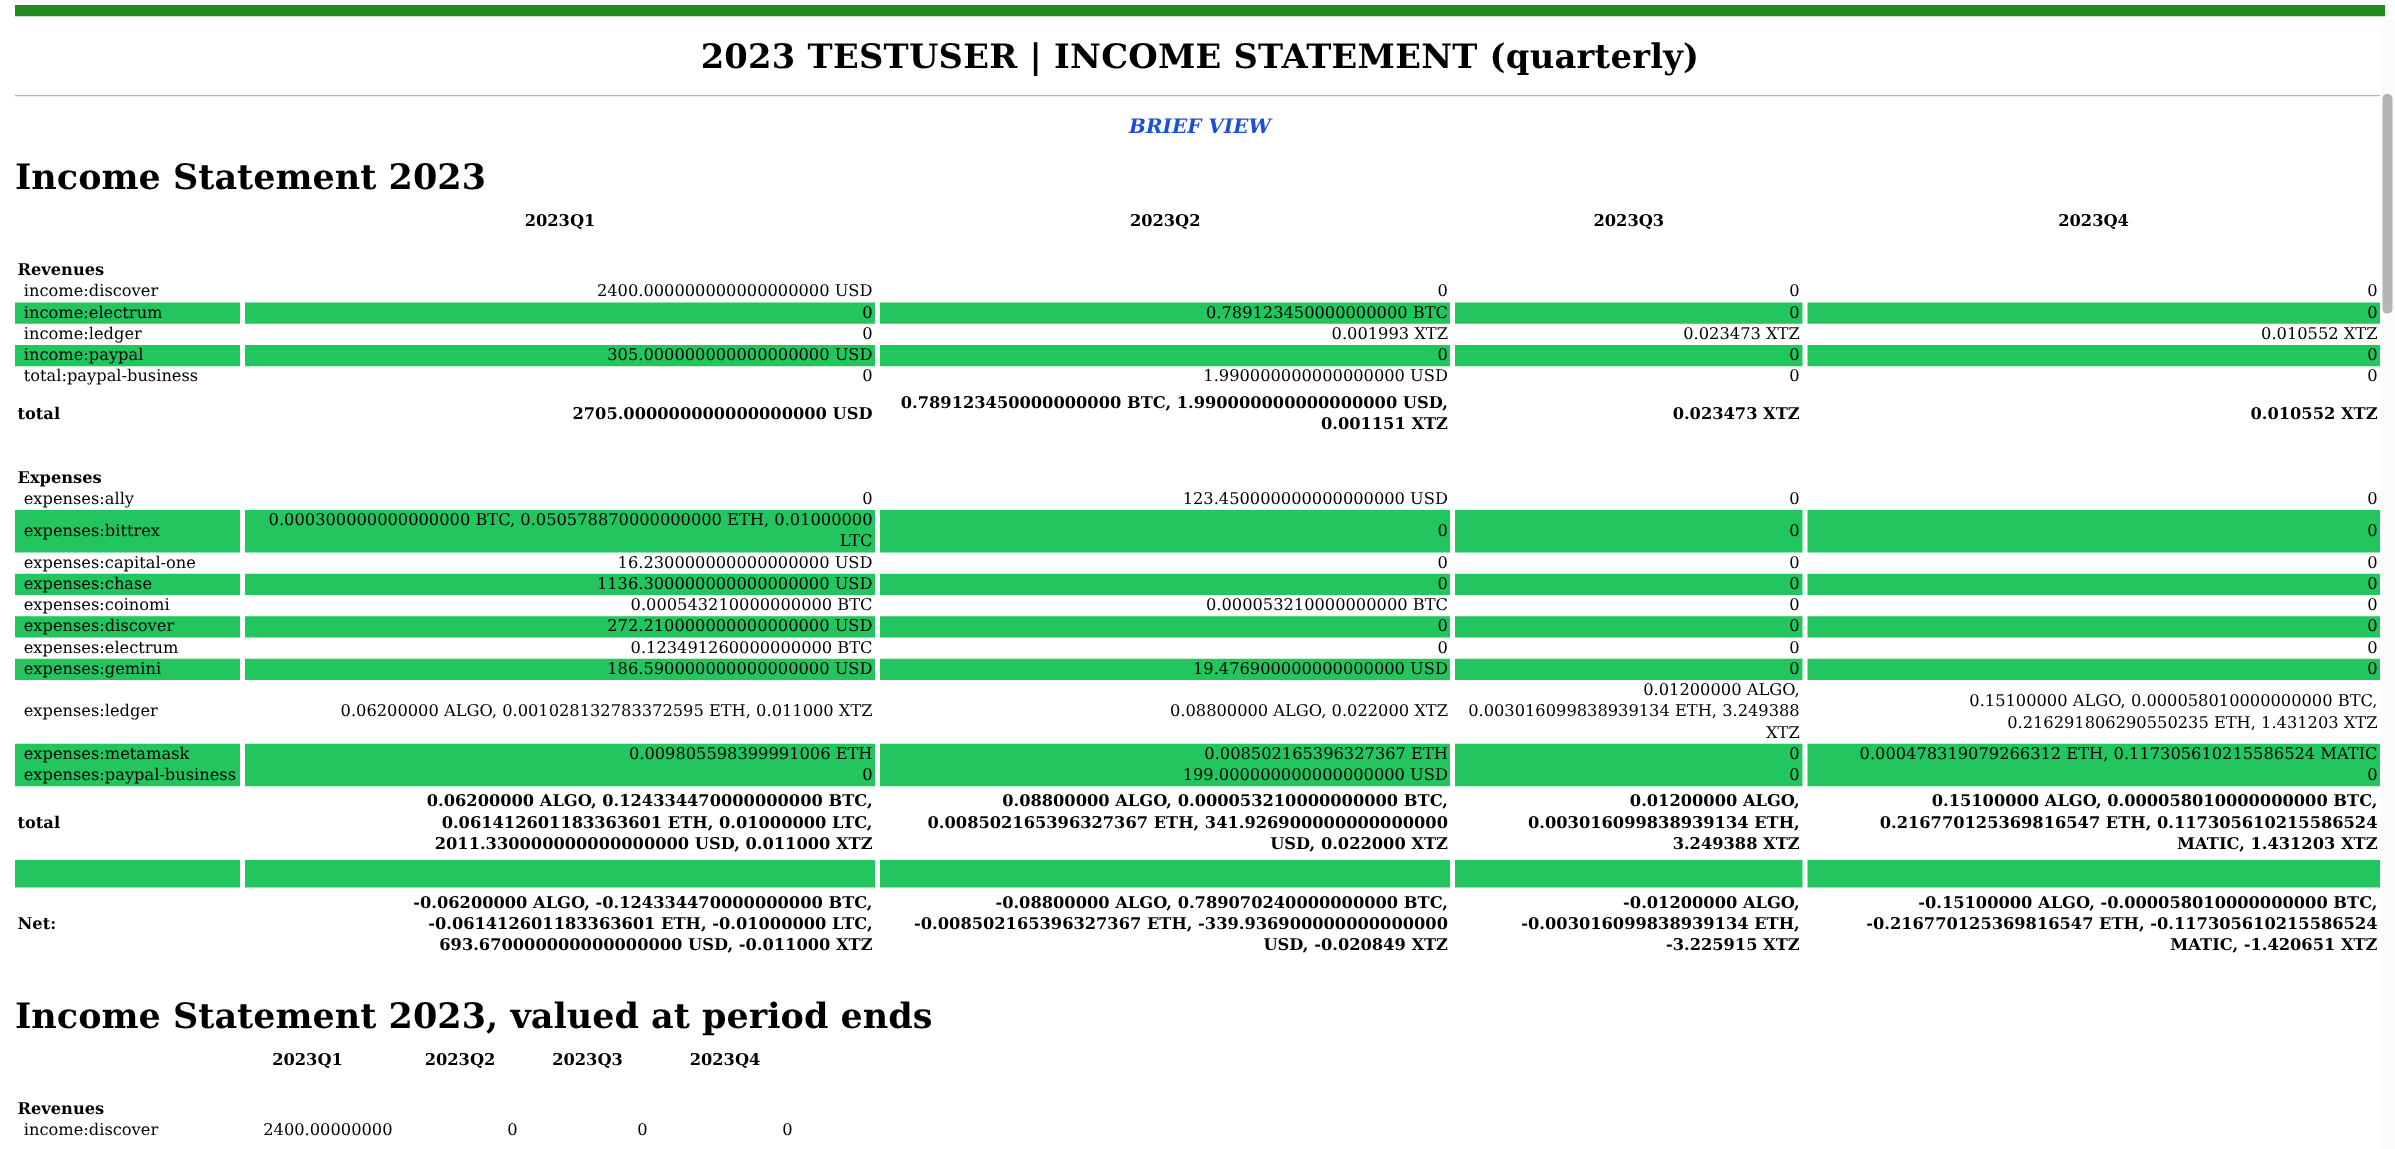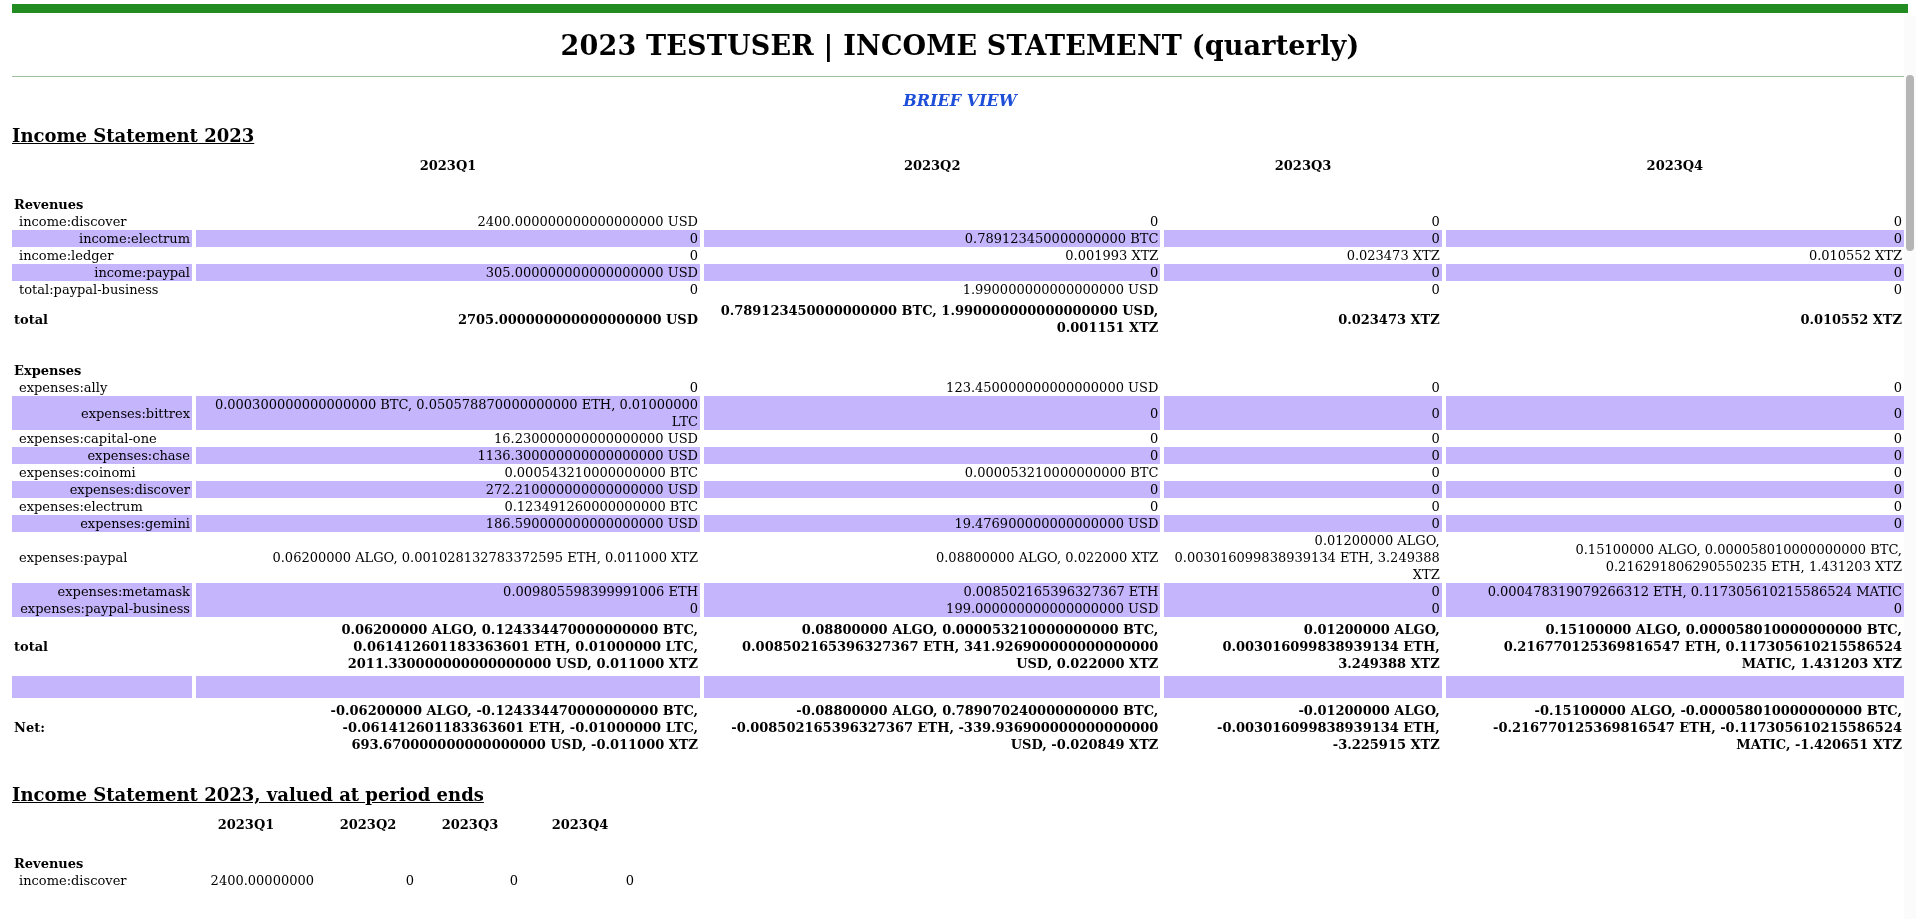--- a/index.html
+++ b/index.html
@@ -12,37 +12,37 @@
   .top-bar{height:9px;background:#228B22;}
   h1.title{
     text-align:center;font-size:27px;font-weight:bold;
     margin:17px 0 15px 0;letter-spacing:.2px;
   }
   .rule{border:0;border-top:1px solid #9fc39f;margin:0;}
   .brief{
     text-align:center;color:#1d4ed8;font-weight:bold;font-style:italic;
     font-size:16px;margin:14px 0 0 0;
   }
-  h2.report-heading{font-size:18px;font-weight:bold;margin:15px 0 11px 0;text-decoration:underline;}
+  h2.report-heading{font-size:28px;font-weight:bold;margin:15px 0 11px 0;}
   h2.second{margin-top:27px;}
   table.report{
     border-collapse:separate;border-spacing:4px 0;table-layout:fixed;
     margin-left:-4px;
   }
   th,td{
     font-size:13px;line-height:17px;padding:0 2px;vertical-align:middle;
     overflow:hidden;
   }
   th.colhead{font-weight:bold;text-align:center;}
   td.amount{text-align:right;}
   td.account{text-align:left;padding-left:7px;white-space:nowrap;}
   td.label{text-align:left;font-weight:bold;white-space:nowrap;}
   tr.section td{font-weight:bold;}
   tr.total td{font-weight:bold;padding-top:4px;padding-bottom:4px;}
-  tr.shade td{background:#c4b5fd;text-align:right;}
+  tr.shade td{background:#22c55e;}
   tr.spacer td{height:22px;}
   .scroll-track{
     position:absolute;top:16px;right:0;width:12px;height:903px;
     background:#fbfbfb;
   }
   .scroll-thumb{
     position:absolute;top:75px;right:2px;width:8px;height:176px;
     background:#b5b5b5;border-radius:4px;
   }
 </style>
@@ -199,21 +199,21 @@
           <td class="amount">0</td>
         </tr>
         <tr class="shade">
           <td class="account">expenses:gemini</td>
           <td class="amount">186.590000000000000000 USD</td>
           <td class="amount">19.476900000000000000 USD</td>
           <td class="amount">0</td>
           <td class="amount">0</td>
         </tr>
         <tr>
-          <td class="account">expenses:paypal</td>
+          <td class="account">expenses:ledger</td>
           <td class="amount">0.06200000 ALGO, 0.001028132783372595 ETH, 0.011000 XTZ</td>
           <td class="amount">0.08800000 ALGO, 0.022000 XTZ</td>
           <td class="amount">0.01200000 ALGO, 0.003016099838939134 ETH, 3.249388 XTZ</td>
           <td class="amount">0.15100000 ALGO, 0.000058010000000000 BTC, 0.216291806290550235 ETH, 1.431203 XTZ</td>
         </tr>
         <tr class="shade">
           <td class="account">expenses:metamask</td>
           <td class="amount">0.009805598399991006 ETH</td>
           <td class="amount">0.008502165396327367 ETH</td>
           <td class="amount">0</td>

